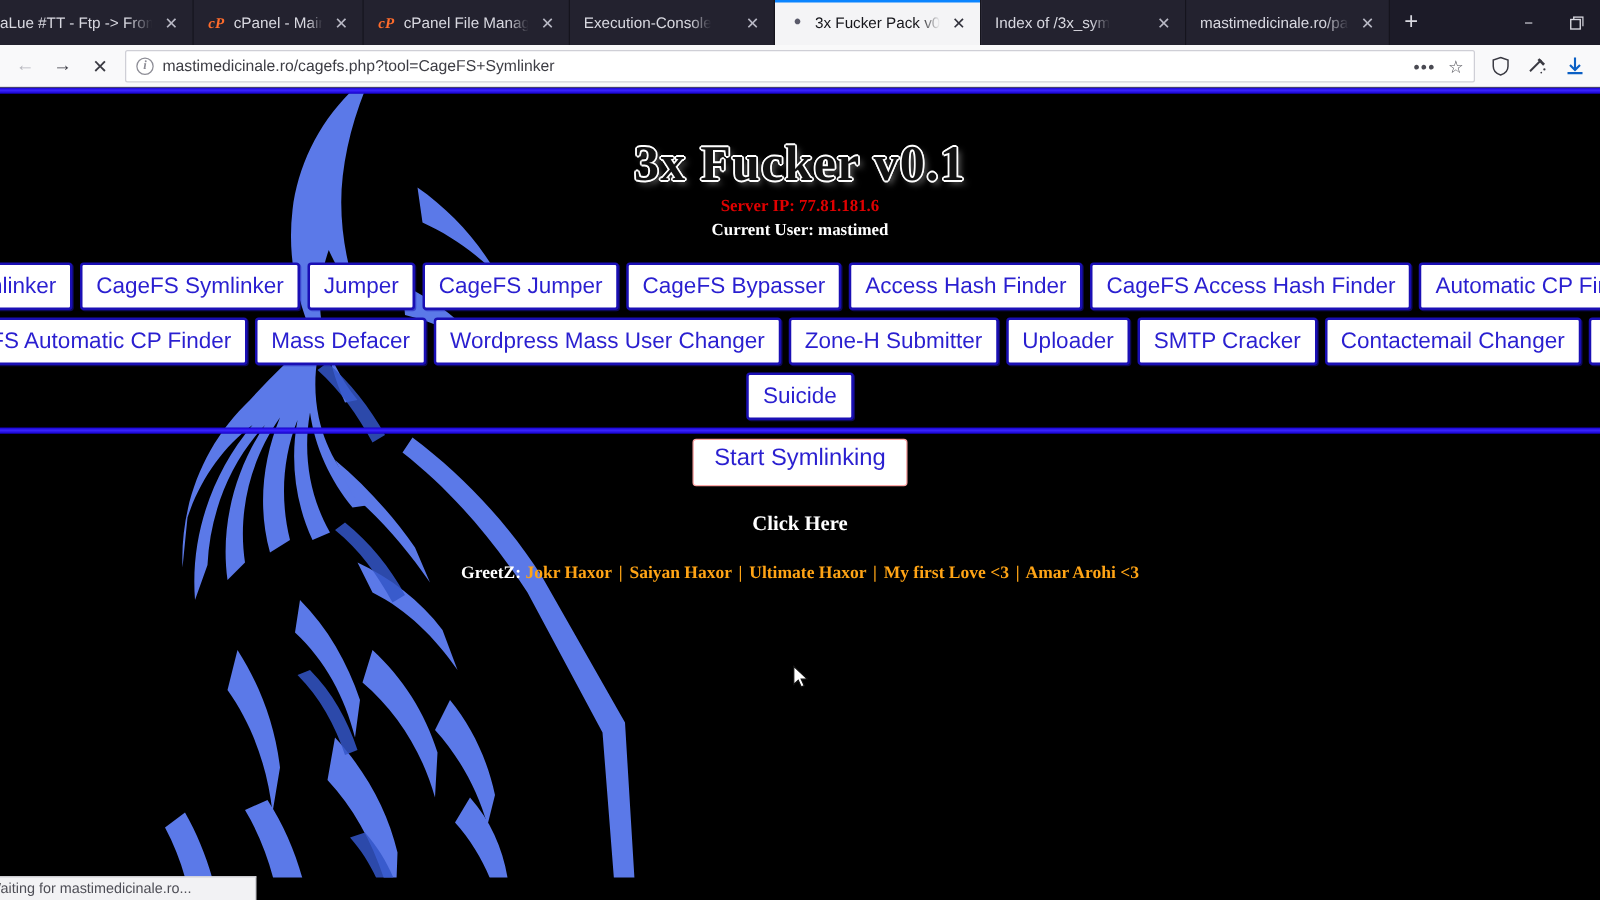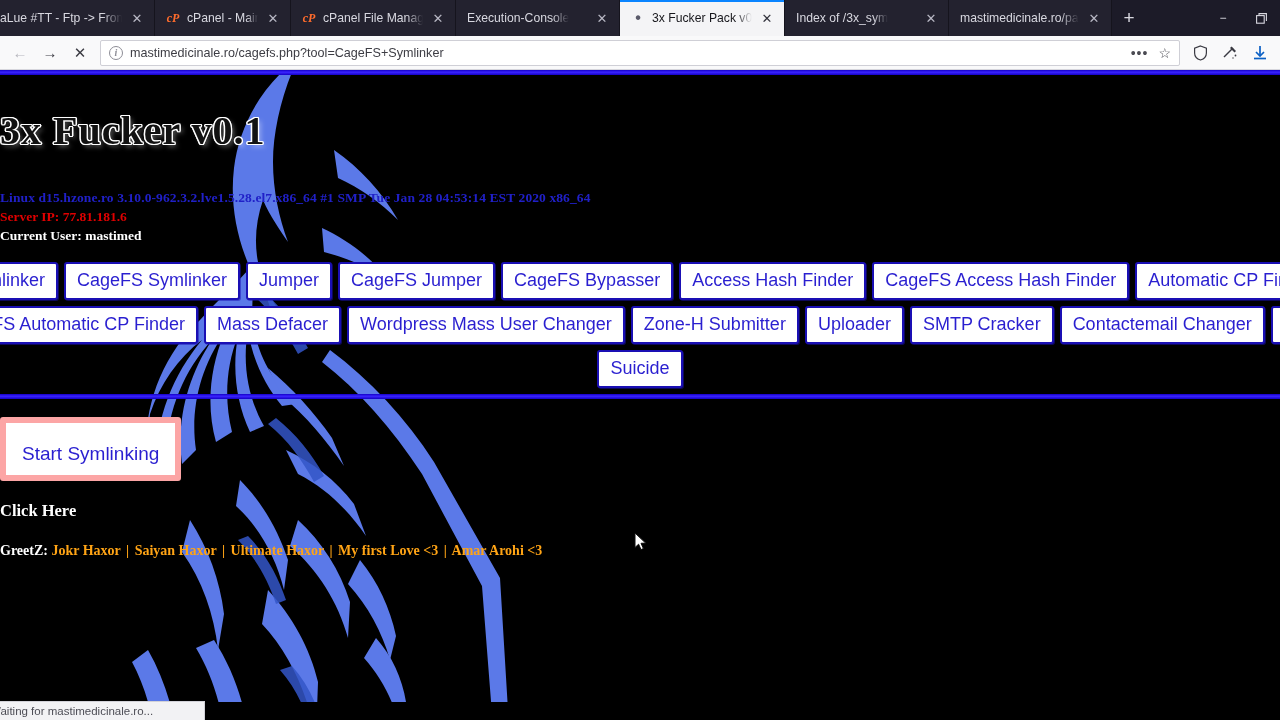--- a/index.html
+++ b/index.html
@@ -119,21 +119,21 @@
     overflow:hidden;
   }
   .reaper { position:absolute; left:30px; top:-20px; width:520px; height:700px; opacity:1; }
 
   .hr-blue {
     height: 5px;
     background: linear-gradient(to bottom,#1400c8 0%,#3a24ff 45%,#1400c8 100%);
     position:relative; z-index:3;
   }
 
-  .content { position:relative; z-index:4; }
+  .content { position:relative; z-index:4; text-align:center; }
 
   .title {
     font-family: "Liberation Serif", serif;
     font-weight: bold;
     font-size: 40px;
     color: #121212;
     letter-spacing: 1px;
     padding-top: 32px;
     text-shadow:
       -1px -1px 0 #ffffff,  1px -1px 0 #ffffff,
@@ -182,26 +182,26 @@
     font-size: 18px;
     line-height: 1;
     padding: 7px 11px 9px;
     white-space: nowrap;
     box-shadow: 1px 1px 0 rgba(26,15,180,0.5);
   }
   .row-wide { margin-left: -4px; margin-right: -4px; }
 
   .btn-action {
     background:#ffffff;
-    border:6px solid #fca5a5;
+    border:1px solid #fca5a5;
     border-radius:3px;
     color:#2a1fd0;
     font-size:19px;
-    padding: 20px 16px 10px;
-    margin-top: 18px;
+    padding: 4px 16px 10px;
+    margin-top: 4px;
     display:inline-block;
   }
 
   .clickhere {
     font-family:"Liberation Serif", serif;
     font-weight:bold;
     font-size:16.5px;
     color:#ffffff;
     margin-top: 20px;
   }
@@ -395,21 +395,20 @@
                  C276 660 266 638 250 620 Z"></path>
       </g>
     </svg>
 
     <div class="hr-blue"></div>
 
     <div class="content">
 
       <div class="title">3x Fucker v0.1</div>
 
-      <div class="sysinfo">Linux d15.hzone.ro 3.10.0-962.3.2.lve1.5.28.el7.x86_64 #1 SMP Tue Jan 28 04:53:14 EST 2020 x86_64</div>
       <div class="serverip">Server IP: 77.81.181.6</div>
       <div class="curuser">Current User: mastimed</div>
 
       <div class="btnrows">
 
         <div class="btnrow row-wide">
           <div class="btn">Symlinker</div>
           <div class="btn">CageFS Symlinker</div>
           <div class="btn">Jumper</div>
           <div class="btn">CageFS Jumper</div>

